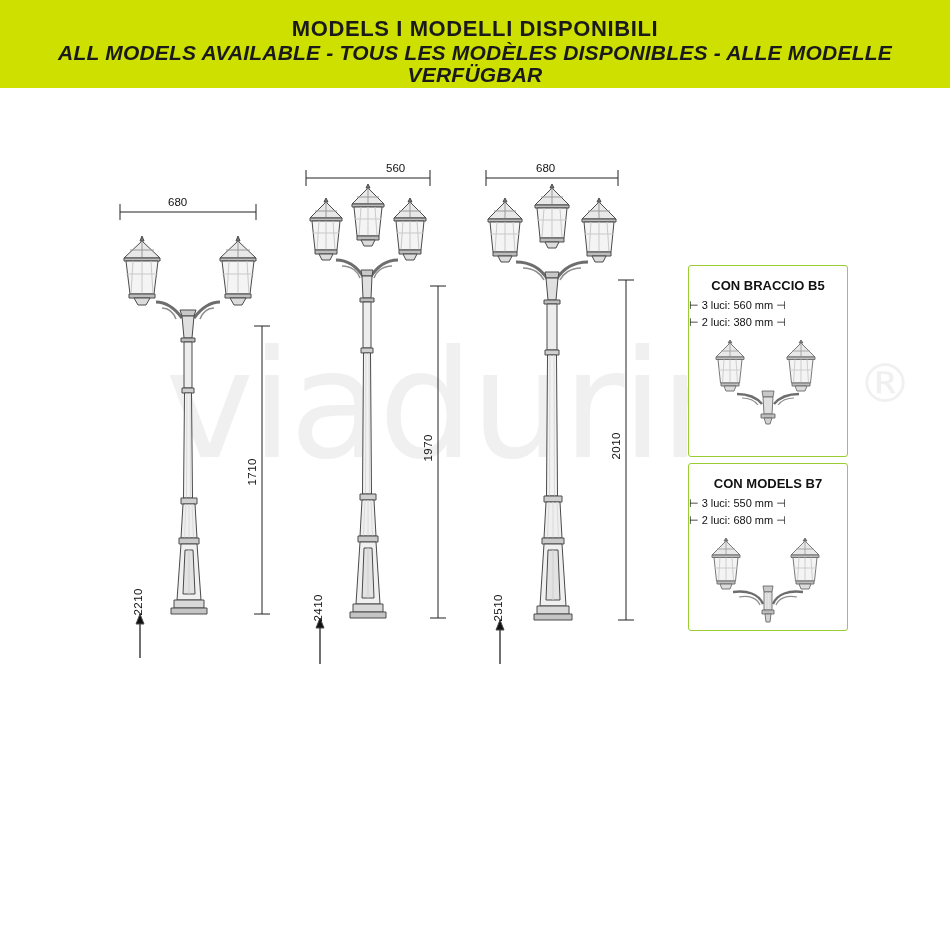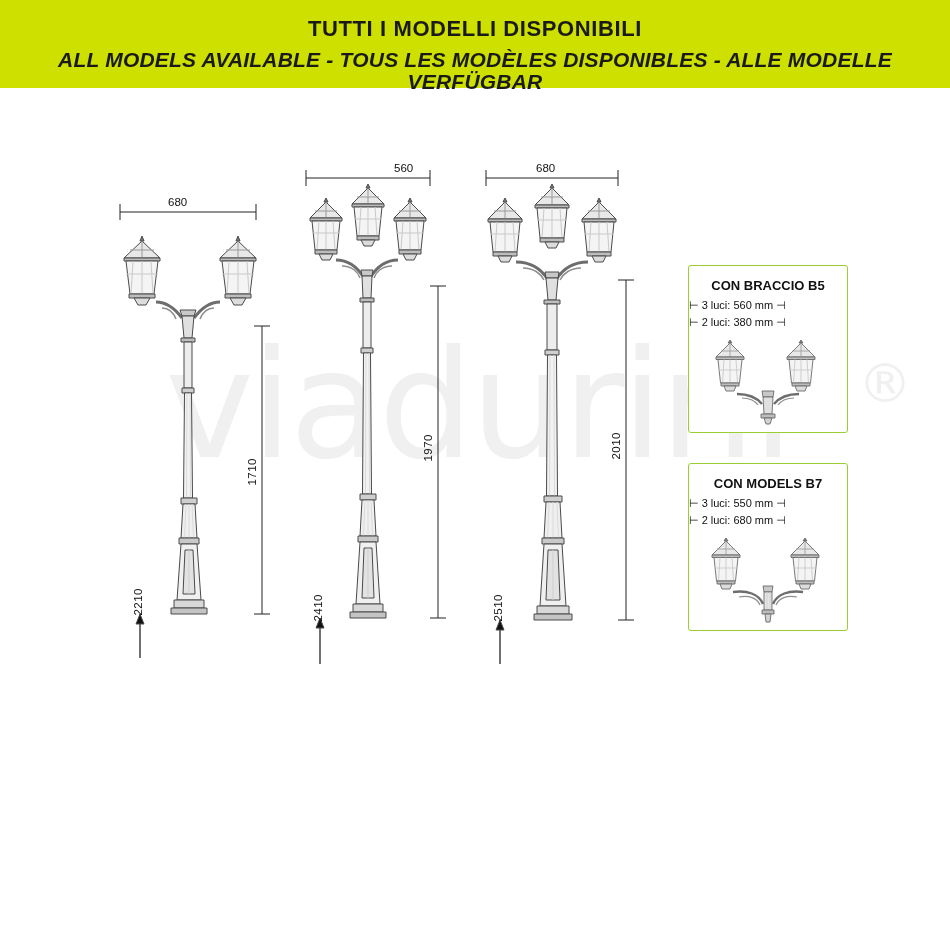--- a/index.html
+++ b/index.html
@@ -32,21 +32,21 @@
     letter-spacing: 0.6px;
     margin-top: 17px;
     line-height: 1.05;
   }
   #header-line-2 {
     font-size: 21px;
     font-weight: bold;
     font-style: italic;
     color: #1a1a1a;
     letter-spacing: 0.2px;
-    margin-top: 9px;
+    margin-top: 2px;
     line-height: 1.05;
   }
 
   
   #watermark {
     position: absolute;
     left: 48px;
     top: 330px;
     width: 860px;
     height: 180px;
@@ -115,21 +115,21 @@
     text-align: left;
     font-size: 11px;
     color: #111;
     white-space: nowrap;
   }
 </style>
 </head>
 <body>
 
 <div id="header-banner">
-  <div id="header-line-1">TUTTI I MODELLI DISPONIBILI</div>
+  <div id="header-line-1">MODELS I MODELLI DISPONIBILI</div>
   <div id="header-line-2">ALL MODELS AVAILABLE - TOUS LES MODÈLES DISPONIBLES - ALLE MODELLE VERFÜGBAR</div>
 </div>
 
 <div id="watermark">
   <div id="watermark-text">viadurini</div>
   <div id="watermark-reg">®</div>
 </div>
 
 <div id="drawing-area">
 
@@ -271,21 +271,21 @@
         <rect x="52" y="448" width="36" height="6" fill="#c4c4c4"></rect>
 
         <line x1="22" y1="500" x2="22" y2="454" stroke="#111" stroke-width="1.2"></line>
         <path d="M22 454 L18 464 L26 464 Z" fill="#111"></path>
 
         <line x1="140" y1="122" x2="140" y2="454" stroke="#222"></line>
         <line x1="132" y1="122" x2="148" y2="122" stroke="#222"></line>
         <line x1="132" y1="454" x2="148" y2="454" stroke="#222"></line>
       </g>
     </svg>
-    <div class="dim-label" style="left:56px; top:-2px;padding-left:40px;">560</div>
+    <div class="dim-label" style="left:48px; top:-2px;padding-left:40px;">560</div>
     <div class="dim-label vertical" style="left:14px; top:430px;">2410</div>
     <div class="dim-label vertical" style="left:124px; top:270px;">1970</div>
   </div>
 
   <div class="lamp-figure" style="left:478px; top:76px;">
     <svg width="190" height="580" viewBox="0 0 190 580">
       <g stroke="#4a4a4a" stroke-width="1" fill="none" stroke-linejoin="round">
 
         <line x1="8" y1="14" x2="140" y2="14" stroke="#222"></line>
         <line x1="8" y1="6" x2="8" y2="22" stroke="#222"></line>
@@ -357,21 +357,21 @@
         <line x1="148" y1="116" x2="148" y2="456" stroke="#222"></line>
         <line x1="140" y1="116" x2="156" y2="116" stroke="#222"></line>
         <line x1="140" y1="456" x2="156" y2="456" stroke="#222"></line>
       </g>
     </svg>
     <div class="dim-label" style="left:58px; top:-2px;">680</div>
     <div class="dim-label vertical" style="left:14px; top:430px;">2510</div>
     <div class="dim-label vertical" style="left:132px; top:268px;">2010</div>
   </div>
 
-  <div class="arm-box" style="left:688px; top:177px; width:160px; height:168px;">
+  <div class="arm-box" style="left:688px; top:177px; width:160px; height:192px;">
     <div class="arm-box-title" style="top:12px;">CON BRACCIO B5</div>
     <div class="arm-box-line" style="top:33px;">⊢ 3 luci: 560 mm ⊣</div>
     <div class="arm-box-line" style="top:50px;">⊢ 2 luci: 380 mm ⊣</div>
     <svg width="158" height="92" viewBox="0 0 158 92" style="position:absolute; left:0; top:70px;">
       <g stroke="#6a6a6a" stroke-width="0.9" fill="none" stroke-linejoin="round">
 
         <g transform="translate(24,4)">
           <path d="M17 0 L19 3 L15 3 Z" fill="#7a7a7a"></path>
           <path d="M17 3 L31 17 L3 17 Z" fill="#e8e8e8"></path>
           <path d="M17 3 L17 17 M8 11 L26 11" stroke="#a0a0a0"></path>

